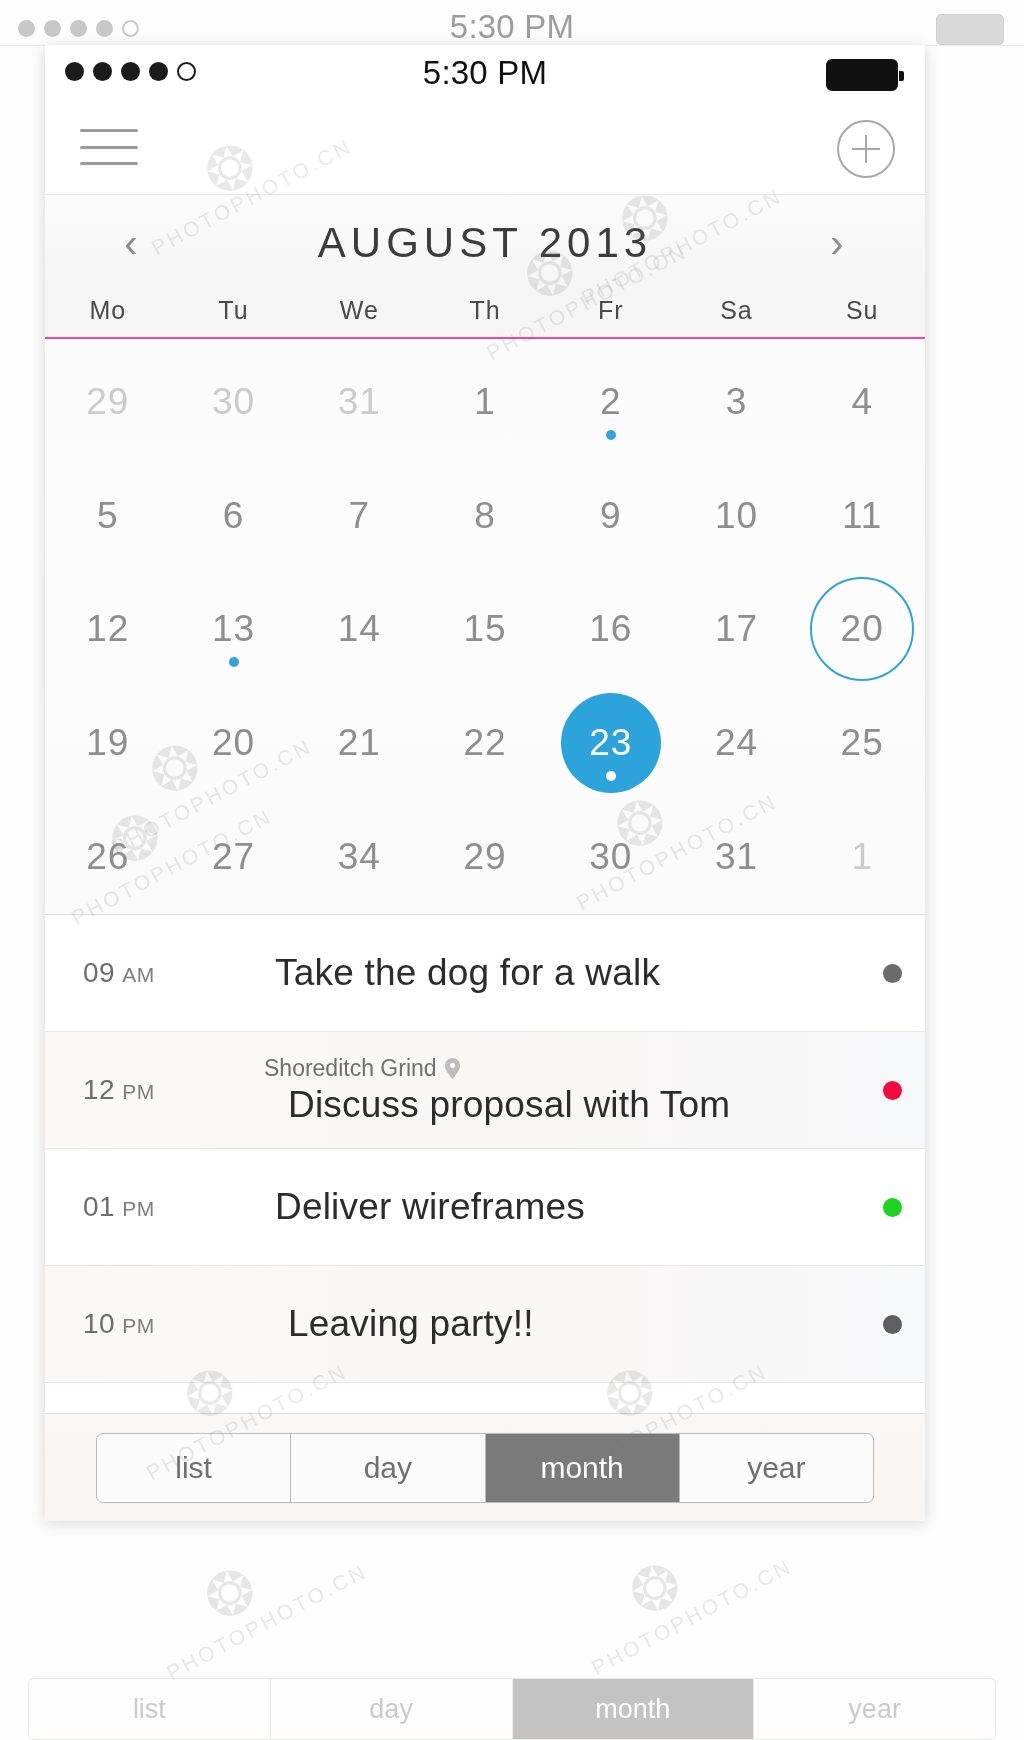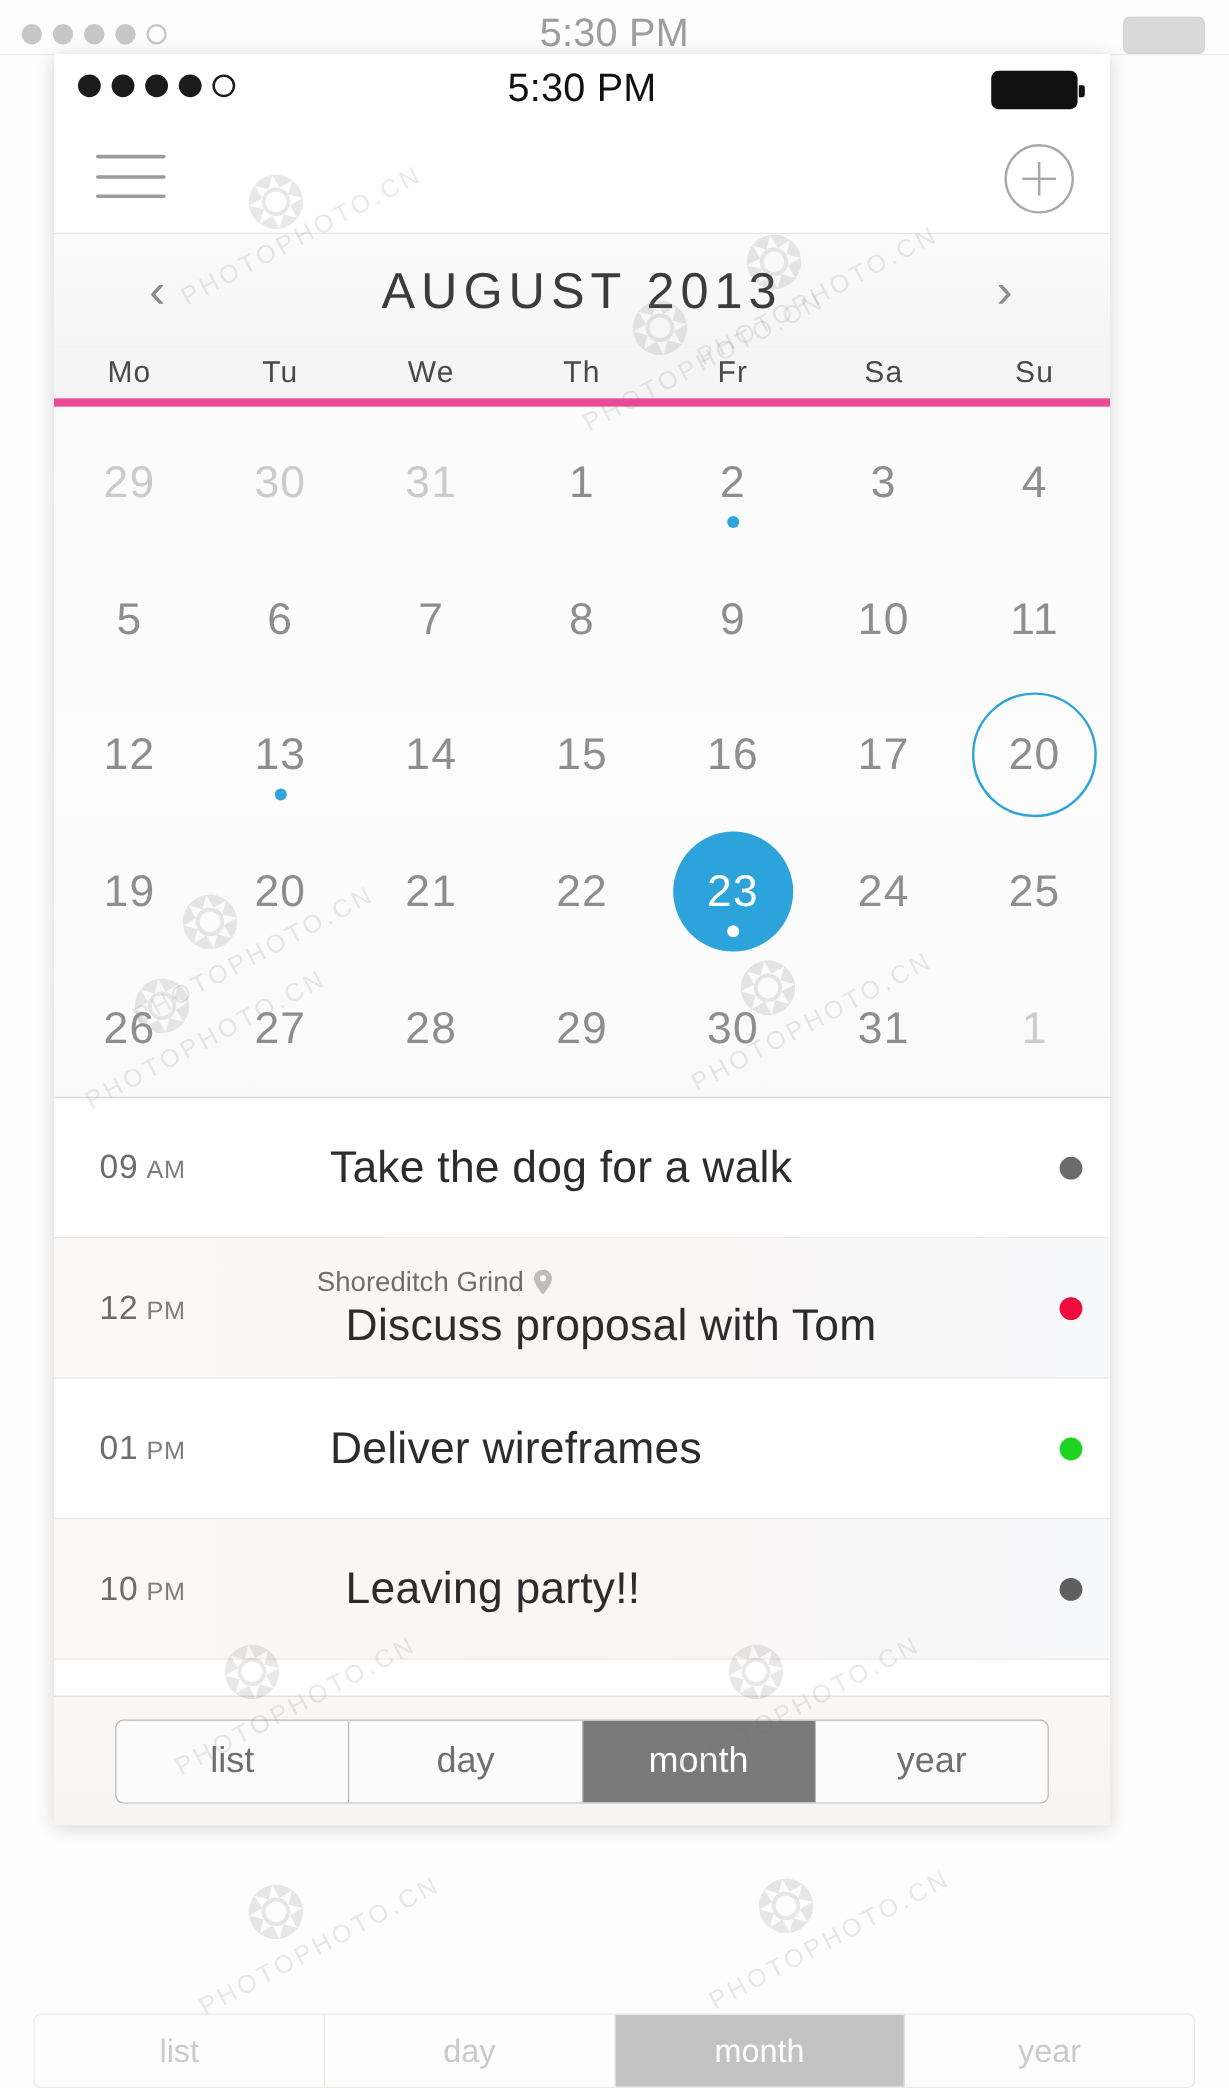--- a/index.html
+++ b/index.html
@@ -121,21 +121,21 @@
     font-size: 40px; color: #8c8c8c; cursor: pointer; font-weight: 300;
     width: 40px; text-align: center; line-height: 1;
   }
   .chev.prev { left: 66px; }
   .chev.next { right: 68px; }
 
   
   .weekdays {
     flex: 0 0 48px; display: flex;
     background: #f5f5f5;
-    border-bottom: 7px solid #ec4899;
+    border-bottom: 2px solid #ec4899;
   }
   .weekdays div {
     flex: 1; text-align: center; font-size: 25px; color: #4a4a4a;
     letter-spacing: 1px; line-height: 38px;
   }
 
   
   .calgrid {
     flex: 0 0 575px;
     background: linear-gradient(180deg,#fbfbfb 0%,#fcfcfc 55%,#fafafa 100%);
@@ -407,21 +407,21 @@
         </div>
       </div>
       <div class="calrow">
         <div class="cell">
           <span class="num">26</span>
         </div>
         <div class="cell">
           <span class="num">27</span>
         </div>
         <div class="cell">
-          <span class="num">28</span>
+          <span class="num">34</span>
         </div>
         <div class="cell">
           <span class="num">29</span>
         </div>
         <div class="cell">
           <span class="num">30</span>
         </div>
         <div class="cell">
           <span class="num">31</span>
         </div>

